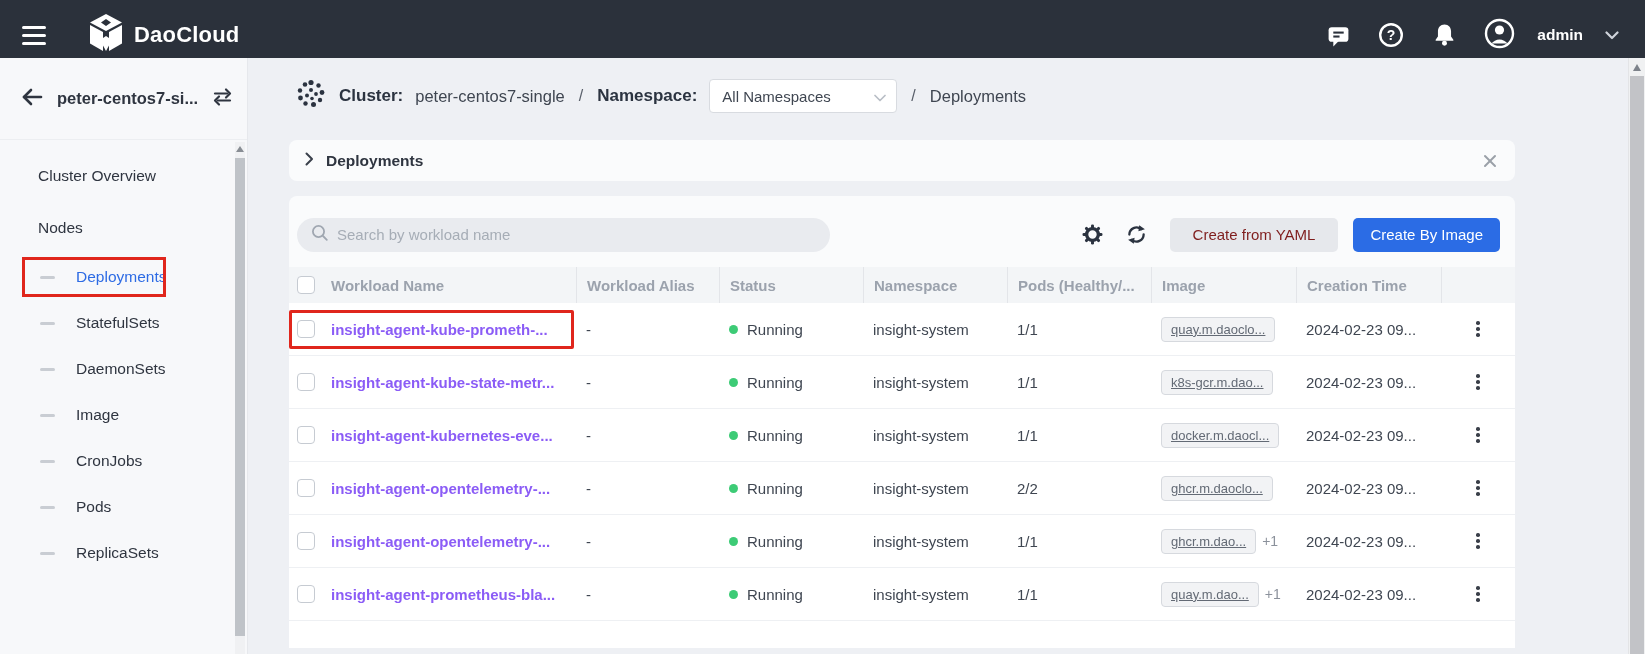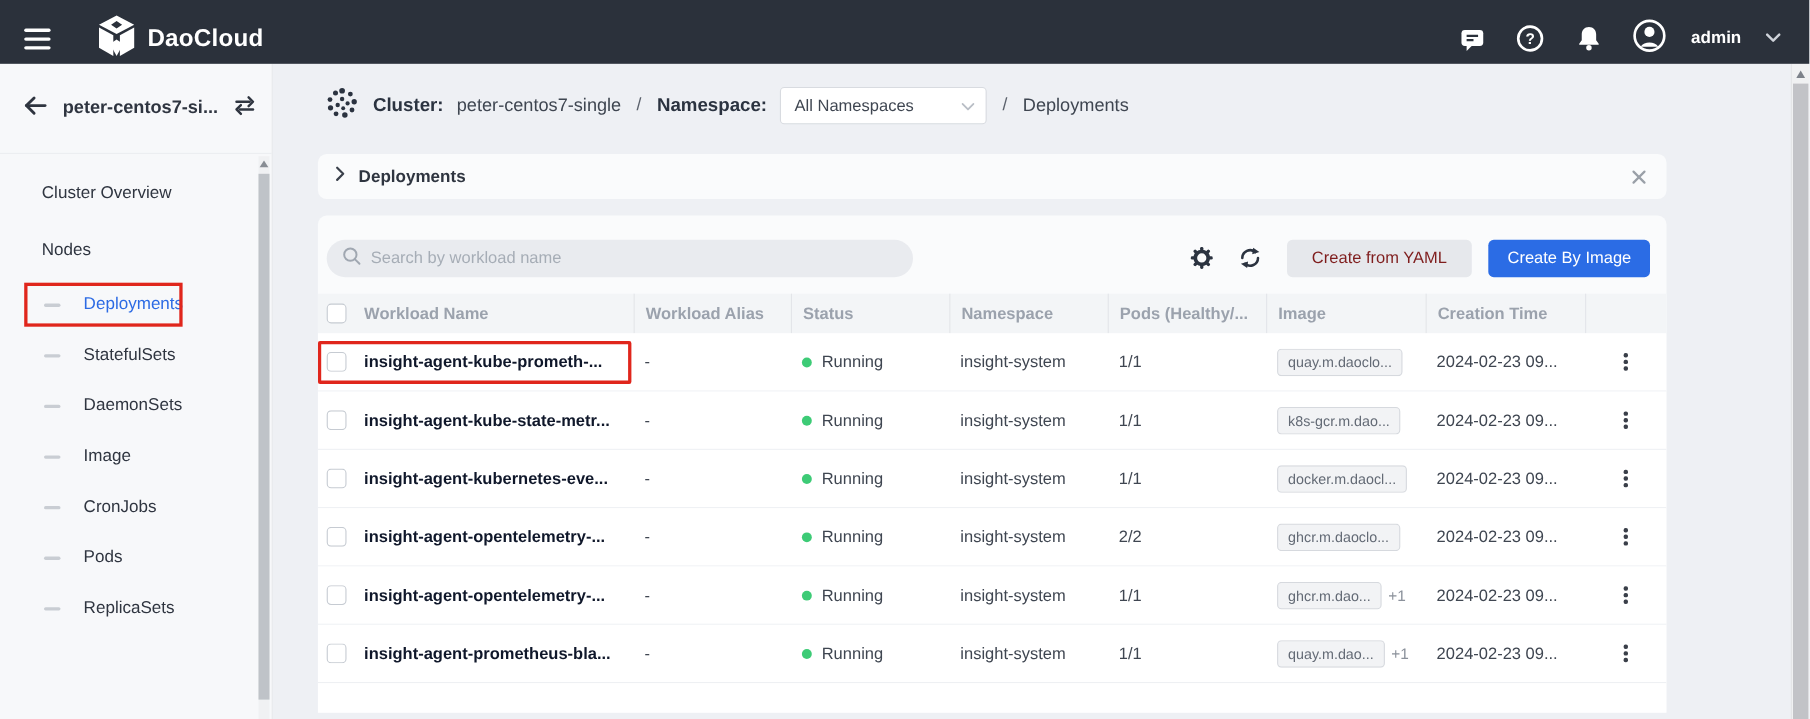--- a/index.html
+++ b/index.html
@@ -84,26 +84,26 @@
   .thead { height:36px; background:#f3f5f7; align-items:center;
     color:#9ba2ad; font-size:15px; font-weight:700; }
   .th { padding-left:10px; white-space:nowrap; overflow:hidden; height:100%; display:flex; align-items:center; }
   .th.bordered { border-left:1px solid #e3e5e9; }
   .th-check { padding-left:8px; }
   .th-name { padding-left:0; }
   .trow { height:53px; background:#fff; border-bottom:1px solid #eef0f3;
     align-items:center; font-size:15px; color:#3f4651; position:relative; }
   .cell { padding-left:10px; white-space:nowrap; overflow:hidden; display:flex; align-items:center; }
   .c-check { padding-left:8px; }
-  .c-name { padding-left:0; font-weight:700; color:#0f172a; }
+  .c-name { padding-left:0; font-weight:700; color:#8b5cf6; }
   .checkbox { width:18px; height:18px; border:1.5px solid #c6cbd2; border-radius:4px;
     background:#fff; display:inline-block; cursor:pointer; }
   .dot { width:9px; height:9px; border-radius:50%; background:#3dcb76; margin-right:9px; flex-shrink:0; }
   .img-badge { font-size:13px; color:#636a75; background:#f2f3f5; border:1px solid #d6d9de;
-    border-radius:4px; padding:4px 9px; white-space:nowrap; }
+    border-radius:4px; padding:4px 9px; white-space:nowrap;text-decoration:underline; }
   .img-extra { margin-left:6px; color:#8b919b; font-size:14px; }
   .c-actions { justify-content:center; padding-left:0; }
   .kebab { display:flex; flex-direction:column; gap:2.5px; cursor:pointer; padding:4px; }
   .kebab i { width:3.5px; height:3.5px; border-radius:50%; background:#3a3f49; }
   .row-annotation { position:absolute; left:0; top:7px; width:285px; height:39px;
     border:3px solid #e0261c; border-radius:2px; pointer-events:none; z-index:5; }
   .trow-partial { height:27px; background:#fff; }
 
   
   .page-scroll { width:17px; background:#f0f1f2; position:relative; flex-shrink:0;

